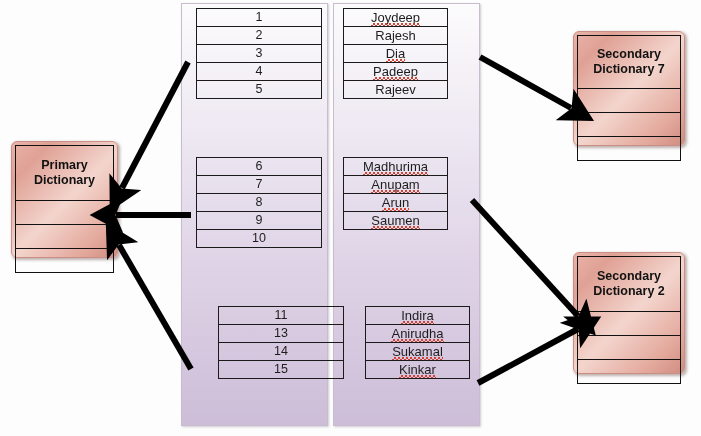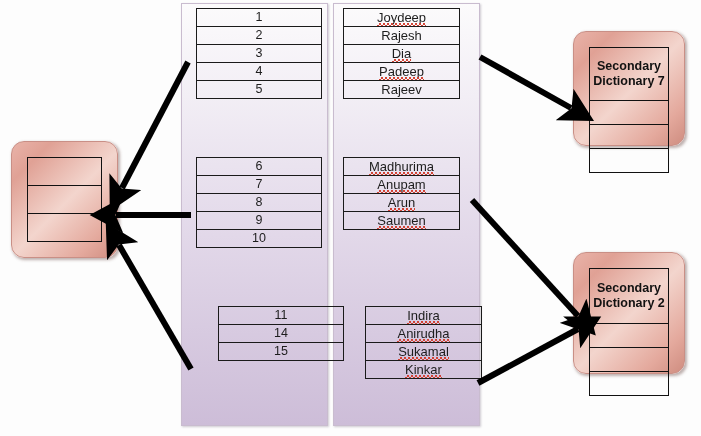--- a/index.html
+++ b/index.html
@@ -43,21 +43,21 @@
     font-size: 12.5px;
     color: #1d1d1d;
     line-height: 1;
     background: transparent;
   }
   .data-table.keys td { font-size: 12.5px; }
   .data-table.values td { font-size: 13px; }
 
   
   .tbl-k { left: 196px; width: 126px; }
-  .tbl-v { left: 343px; width: 117px; }
+  .tbl-v { left: 343px; width: 105px; }
   .grp-1 { top: 8px; }
   .grp-2 { top: 157px; }
   .grp-3 { top: 306px; margin-left: 22px; }
 
   
   .squiggle {
     position: relative;
     display: inline-block;
   }
   .squiggle::after {
@@ -72,25 +72,25 @@
       radial-gradient(circle at 3px 0.6px, #d23b2b 1.1px, transparent 1.2px);
     background-size: 4px 3px;
     background-repeat: repeat-x;
     opacity: 0.95;
   }
 
   
   .dict-box {
     position: absolute;
     border: 1px solid #c98f86;
-    border-radius: 13px;
+    border-radius: 6px;
     box-sizing: border-box;
     background: linear-gradient(135deg, #e9b3a9 0%, #e0a195 18%, #f3d5cd 52%, #e4a99d 82%, #cf8d80 100%);
     box-shadow: 1.5px 1.5px 3px rgba(110,80,75,0.45);
-    padding: 15px;
+    padding: 3px;
   }
   .dict-table {
     width: 100%;
     height: 100%;
     border-collapse: collapse;
     table-layout: fixed;
   }
   .dict-table td {
     border: 1.4px solid #111111;
     background: transparent;
@@ -205,20 +205,23 @@
         </tr>
     </tbody>
   </table>
 
   <table class="data-table keys tbl-k grp-3">
     <tbody>
       <tr>
           <td>11</td>
         </tr>
       <tr>
+          <td>13</td>
+        </tr>
+      <tr>
           <td>14</td>
         </tr>
       <tr>
           <td>15</td>
         </tr>
     </tbody>
   </table>
   <table class="data-table values tbl-v grp-3">
     <tbody>
       <tr>
@@ -232,20 +235,26 @@
         </tr>
       <tr>
           <td><span class="squiggle">Kinkar</span></td>
         </tr>
     </tbody>
   </table>
 
   <div id="box-primary" class="dict-box">
     <table class="dict-table">
       <tbody>
+        <tr>
+          <td class="dict-title-cell">
+            <div class="dict-title">Primary</div>
+            <div class="dict-title">Dictionary</div>
+          </td>
+        </tr>
         <tr>
             <td class="dict-empty"></td>
           </tr>
         <tr>
             <td class="dict-empty"></td>
           </tr>
         <tr>
             <td class="dict-empty"></td>
           </tr>
       </tbody>

